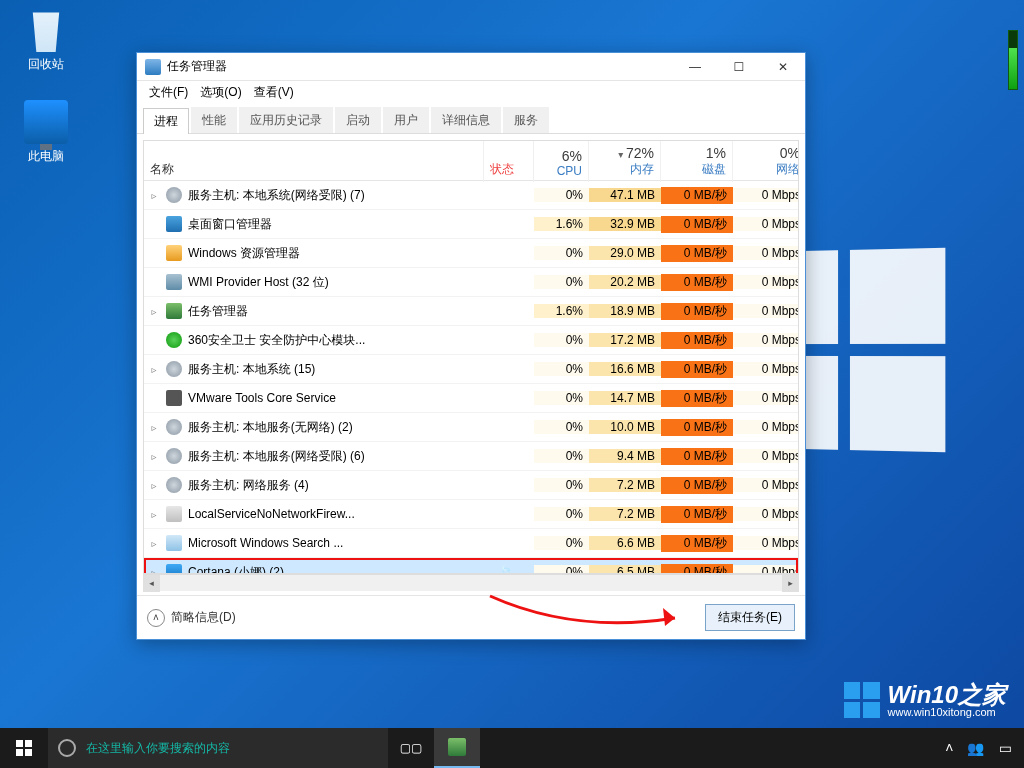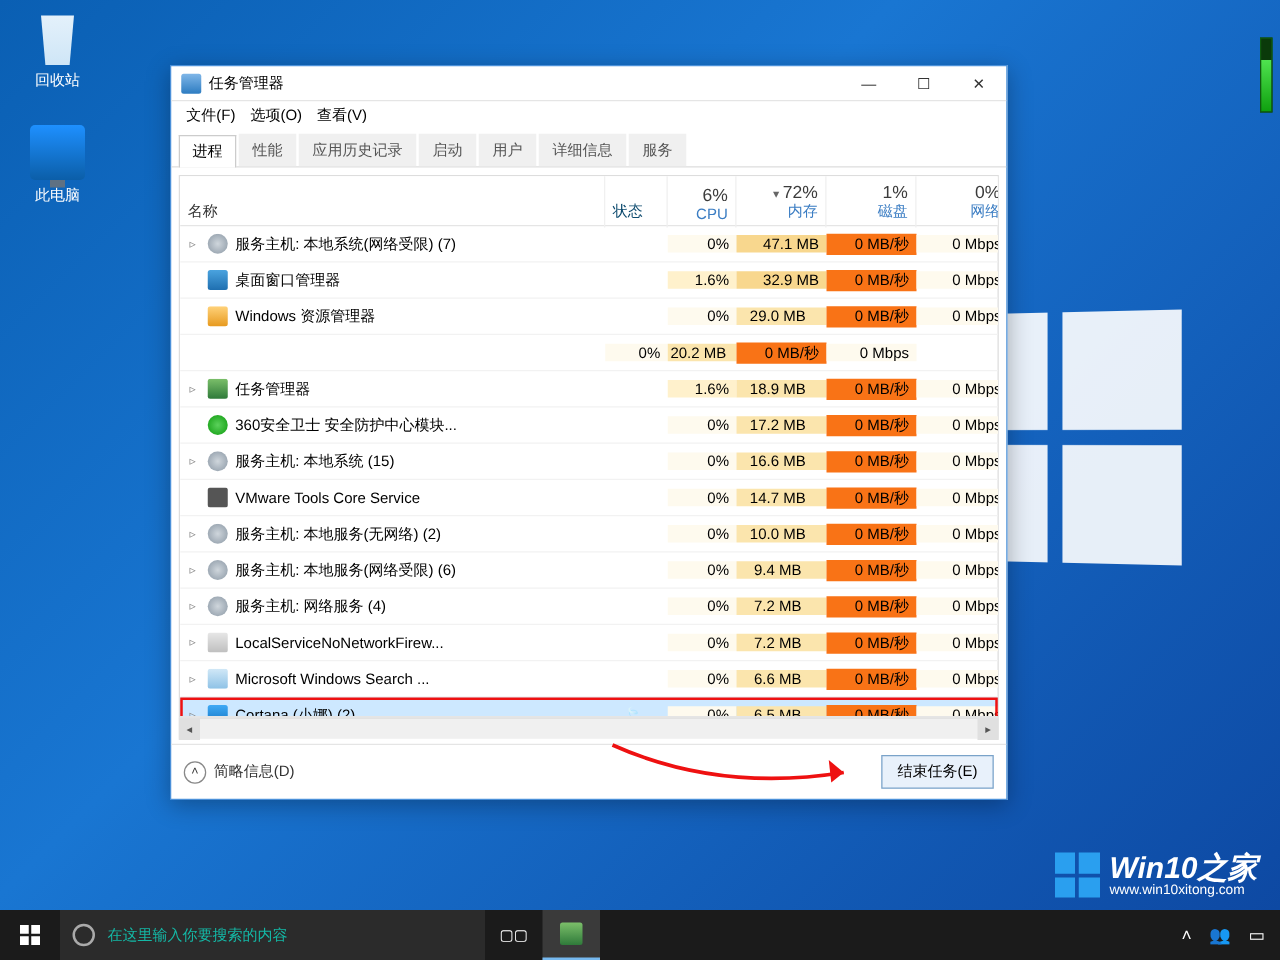--- a/index.html
+++ b/index.html
@@ -192,21 +192,21 @@
 .proc-icon.cortana { background: linear-gradient(#3fa9f5,#1274c1); }
 .cell {
   text-align: right;
   padding-right: 6px;
   font-size: 12px;
 }
 .cpu-cell.low  { background: #fefaee; }
 .cpu-cell.med  { background: #fff1cc; }
 .mem-cell { background: #fcefc9; }
 .mem-cell.hi { background: #f8d78e; }
-.mem-cell.med { background: #fbe5ad; text-align: center; }
+.mem-cell.med { background: #fbe5ad; }
 .disk-cell { background: #f97316; }
 .net-cell { background: #fefaee; }
 .leaf-icon {
   color: #3c9a3c;
   font-size: 12px;
   text-align: center;
 }
 .bottom {
   display: flex;
   align-items: center;
@@ -366,21 +366,21 @@
       <div class="tab">详细信息</div>
       <div class="tab">服务</div>
     </div>
 
   <div class="table-wrap">
     <div class="thead">
       <div class="th left">
           <span class="lbl" style="color:#333">名称</span>
         </div>
       <div class="th left">
-          <span style="color:#0c4a6e">状态</span>
+          <span style="color:#ef4444">状态</span>
         </div>
       <div class="th">
           <span class="pct">6%</span>
           <span class="lbl">CPU</span>
         </div>
       <div class="th">
           <span><span class="arrow">▾ </span><span class="pct">72%</span></span>
           <span class="lbl">内存</span>
         </div>
       <div class="th">
@@ -427,20 +427,25 @@
             <span>Windows 资源管理器</span>
           </div>
           <div class="cell leaf-icon"></div>
           <div class="cell cpu-cell low">0%</div>
           <div class="cell mem-cell med">29.0 MB</div>
           <div class="cell disk-cell">0 MB/秒</div>
           <div class="cell net-cell">0 Mbps</div>
           <div class="cell"></div>
         </div>
         <div class="row">
+          <div class="name">
+            <span class="expand"></span>
+            <span class="proc-icon wmi"></span>
+            <span>WMI Provider Host (32 位)</span>
+          </div>
           <div class="cell leaf-icon"></div>
           <div class="cell cpu-cell low">0%</div>
           <div class="cell mem-cell med">20.2 MB</div>
           <div class="cell disk-cell">0 MB/秒</div>
           <div class="cell net-cell">0 Mbps</div>
           <div class="cell"></div>
         </div>
         <div class="row">
           <div class="name">
             <span class="expand">▹</span>

